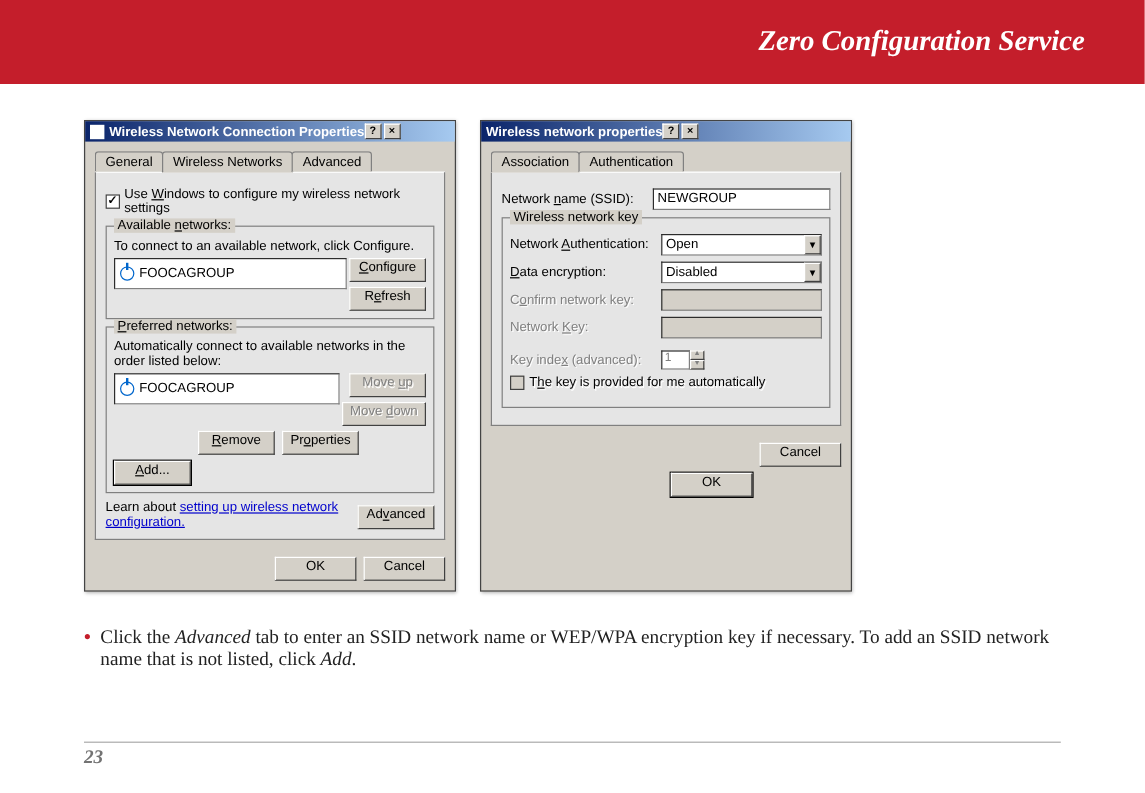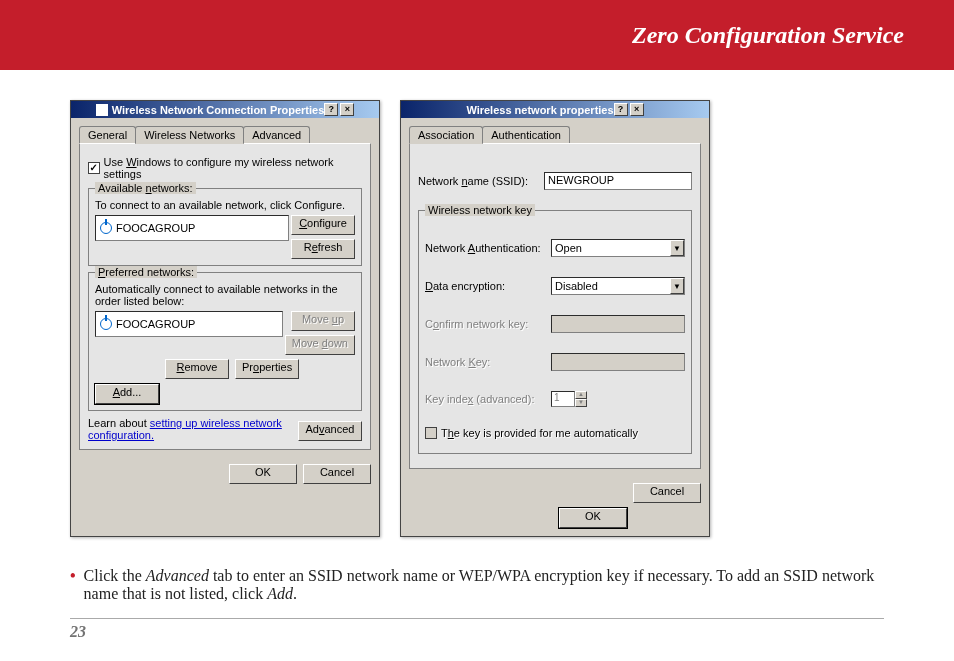--- a/index.html
+++ b/index.html
@@ -41,21 +41,21 @@
     box-shadow: 1px 1px 3px rgba(0,0,0,0.3);
   }
   .titlebar {
     background: linear-gradient(to right, #0a246a, #a6caf0);
     color: #fff;
     font-weight: bold;
     font-size: 11px;
     padding: 2px 4px;
     display: flex;
     align-items: center;
-    justify-content: center;
+    justify-content: flex-start;
   }
   .titlebar-left { display:flex; align-items:center; gap:4px;}
   .title-icon { width:12px; height:12px; background:#fff; display:inline-block; }
   .title-btns { display:flex; gap:2px;}
   .title-btn {
     width:14px; height:13px;
     background:#d4d0c8;
     border:1px solid #fff;
     border-right-color:#404040; border-bottom-color:#404040;
     font-size:9px; line-height:10px; text-align:center; color:#000;
@@ -124,21 +124,21 @@
     font-size:11px; padding:1px 6px;
     text-align:center;
   }
   .winbtn.default { box-shadow: 0 0 0 1px #000; margin-top: 25px; }
   .winbtn.disabled { color:#808080; text-shadow:1px 1px 0 #fff;}
   .row-flex { display:flex; gap:2px; }
   .row-flex .left { flex:1; }
   .btn-row { display:flex; gap:6px; margin-top:4px;}
   .link { color:#0000cc; text-decoration:underline; cursor:pointer;}
   .footer-btns { display:flex; justify-content:flex-end; gap:6px; padding:6px 8px 8px 8px;}
-  .field-row { display:flex; align-items:center; margin:20px 0; gap:6px;}
+  .field-row { display:flex; align-items:center; margin:5px 0; gap:6px;}
   .field-row .lbl { width:120px; font-size:11px;}
   .field-row .lbl.disabled { color:#808080; text-shadow:1px 1px 0 #fff;}
   .textinput {
     background:#fff; border:1px inset #808080;
     height:18px; padding:1px 3px; font-size:11px; flex:1;
   }
   .textinput.disabled { background:#d4d0c8;}
   .combo {
     background:#fff; border:1px inset #808080; height:18px;
     display:flex; align-items:center; flex:1;

